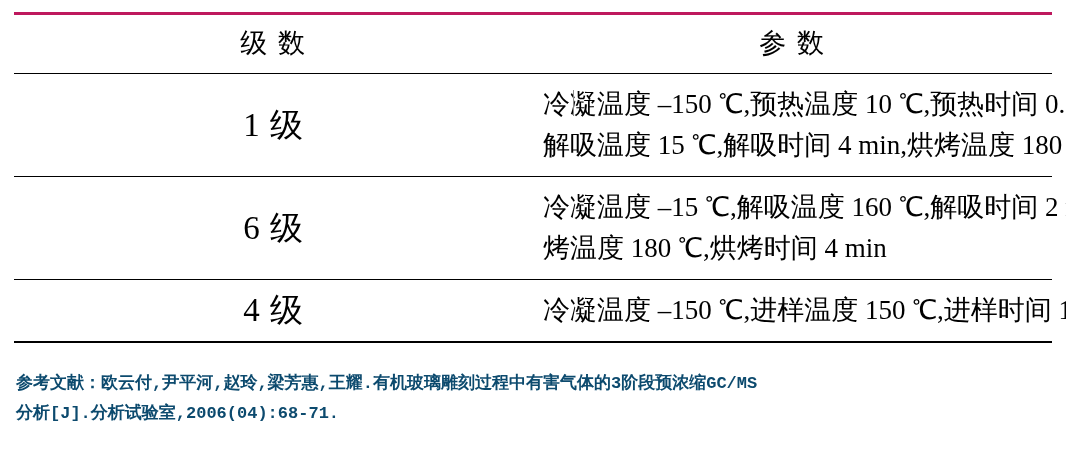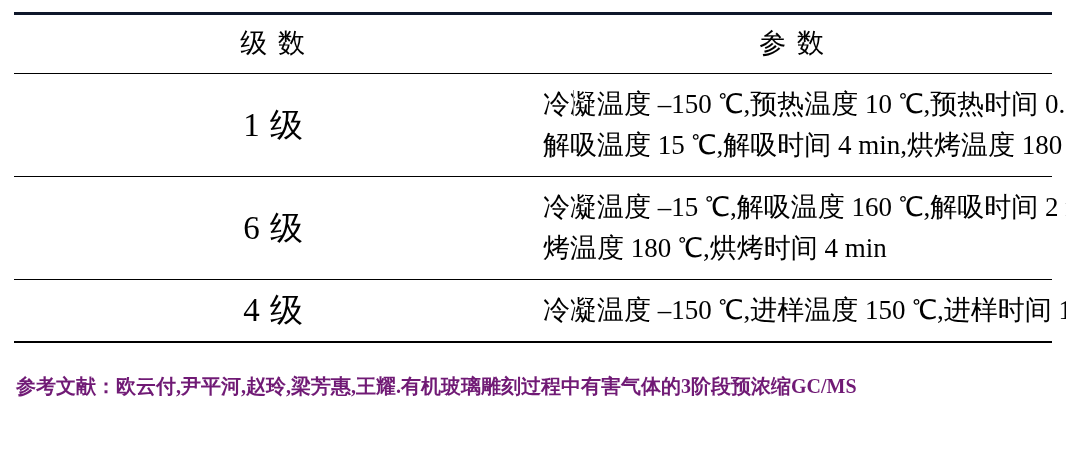--- a/index.html
+++ b/index.html
@@ -28,21 +28,21 @@
     margin-top: 12px;
   }
   table.data-table thead th {
     font-weight: normal;
     font-size: 27px;
     letter-spacing: 2px;
     padding: 10px 0 12px 0;
     text-align: center;
   }
   .rule-top {
-    border-top: 3px solid #0f172a;
+    border-top: 3px solid #be185d;
   }
   .rule-mid {
     border-top: 1.6px solid #000;
   }
   .rule-bottom {
     border-bottom: 2.4px solid #000;
   }
   td.level-cell {
     width: 150px;
     text-align: center;
@@ -60,25 +60,25 @@
   }
   td.param-cell .line {
     white-space: nowrap;
   }
   .row-sep td {
     border-top: 1.2px solid #000;
   }
   .ref {
     margin-top: 16px;
     padding: 10px 2px 0 2px;
-    font-family: Liberation Serif, serif;
+    font-family: Liberation Mono, monospace;
     font-weight: bold;
-    font-size: 20px;
+    font-size: 17px;
     line-height: 1.75;
-    color: #701a75;
+    color: #0c4a6e;
   }
   .ref .line {
     display: block;
   }
   .hairline-artifact {
     position: absolute;
     left: 573px;
     top: 78px;
     width: 1px;
     height: 26px;
@@ -116,16 +116,17 @@
         <td class="level-cell rule-bottom">4 级</td>
         <td class="param-cell rule-bottom">
           <div class="line">冷凝温度 –150 ℃,进样温度 150 ℃,进样时间 1 min</div>
         </td>
       </tr>
     </tbody>
   </table>
 
   <div class="ref">
     <span class="line">参考文献：欧云付,尹平河,赵玲,梁芳惠,王耀.有机玻璃雕刻过程中有害气体的3阶段预浓缩GC/MS</span>
+    <span class="line">分析[J].分析试验室,2006(04):68-71.</span>
   </div>
 
   <div class="hairline-artifact"></div>
 </div>
 
 </body></html>

